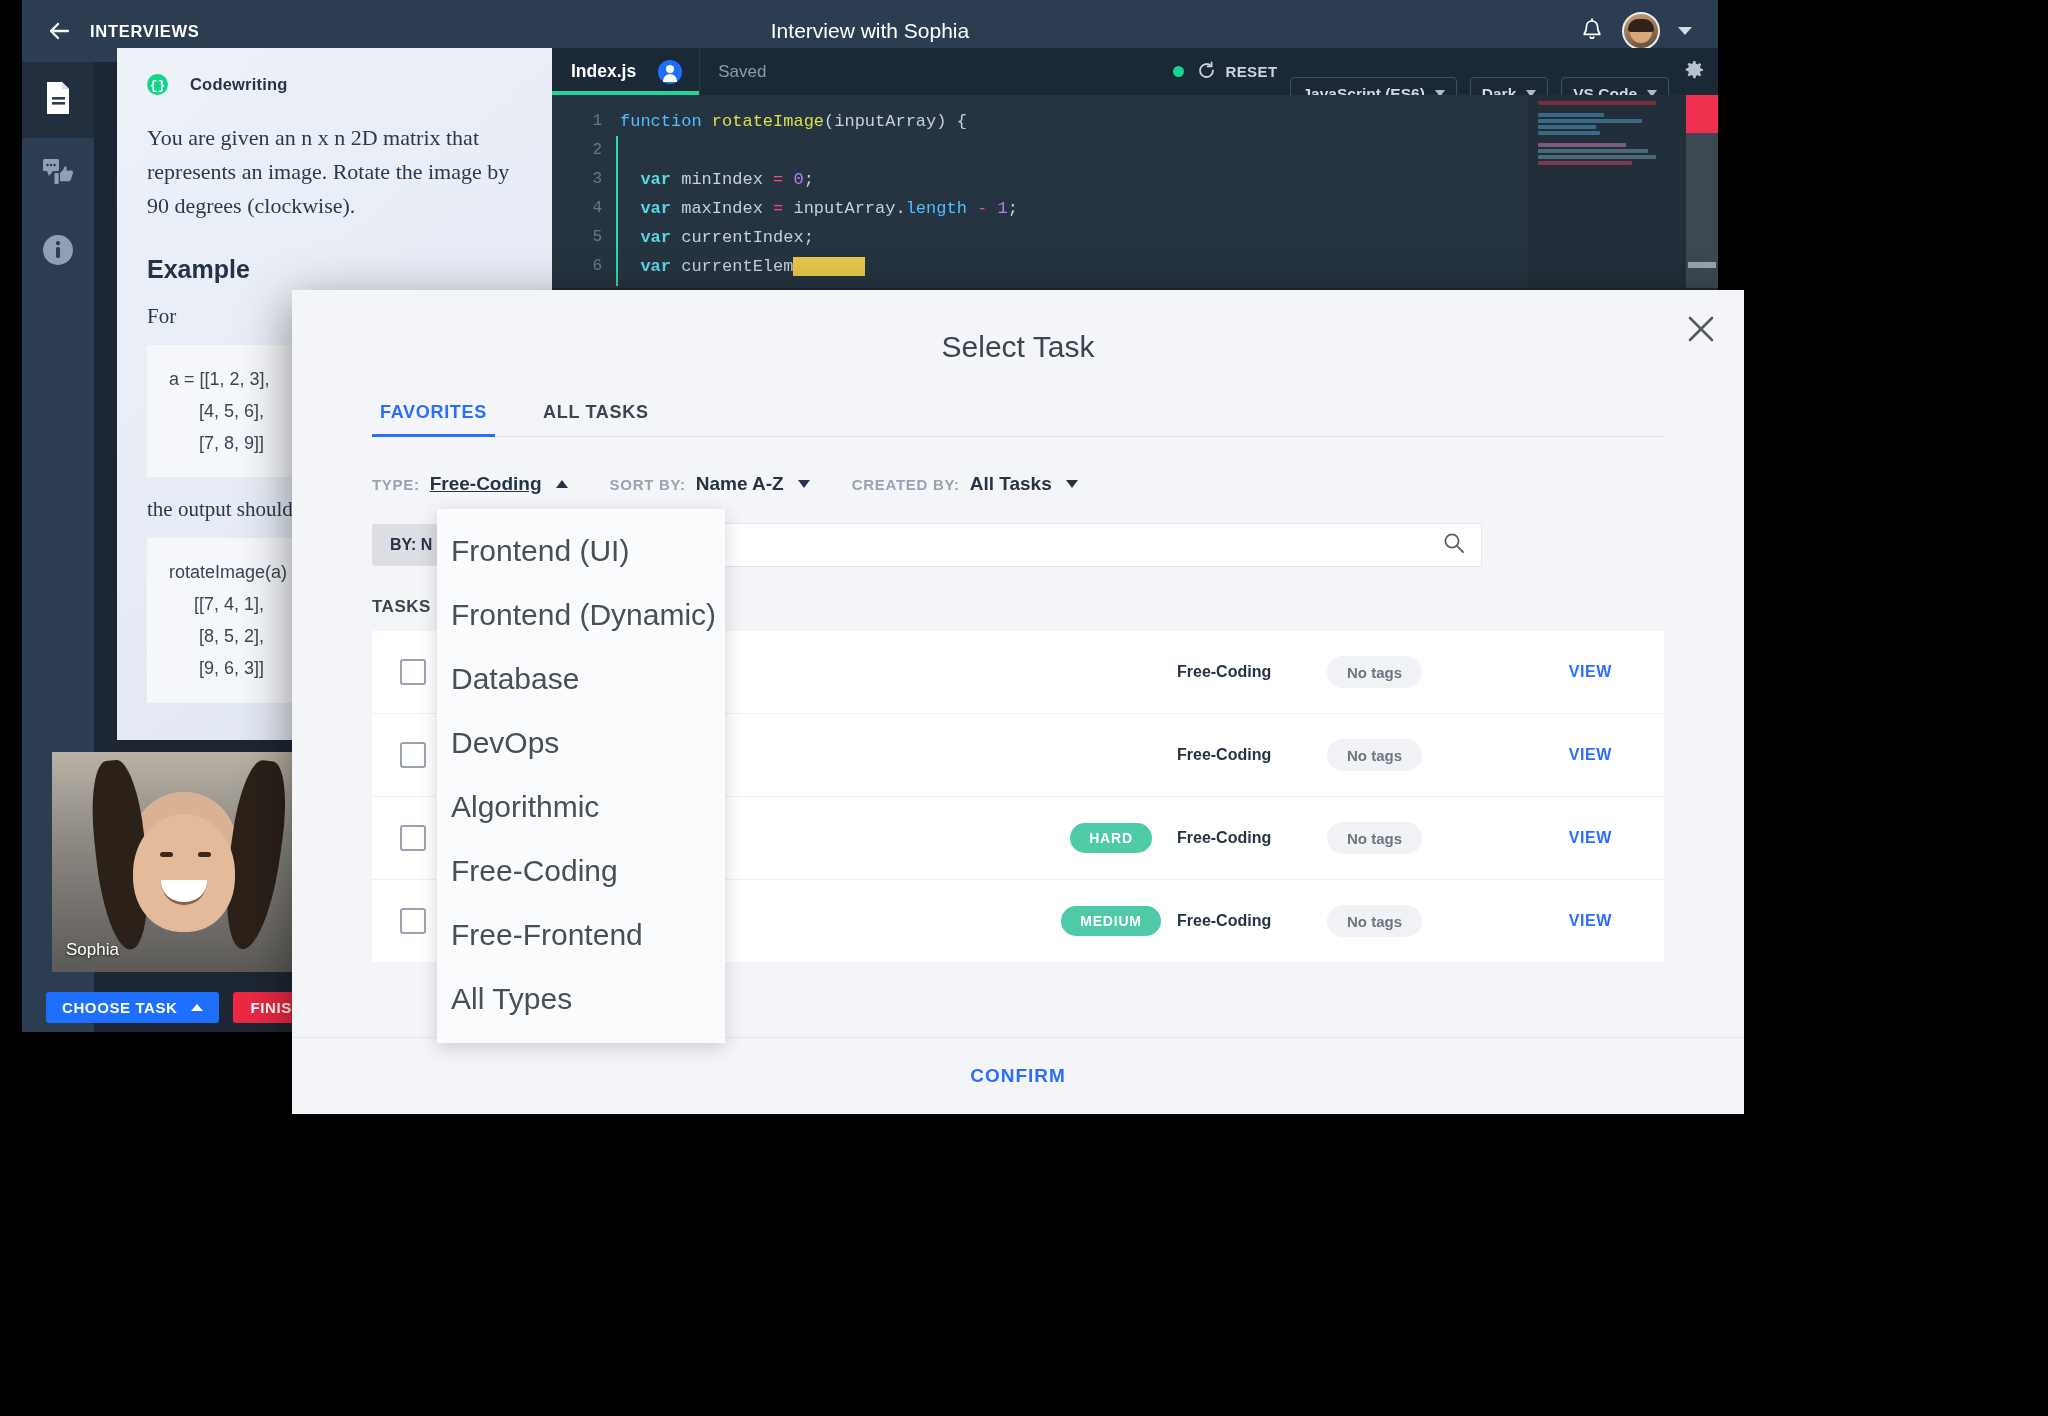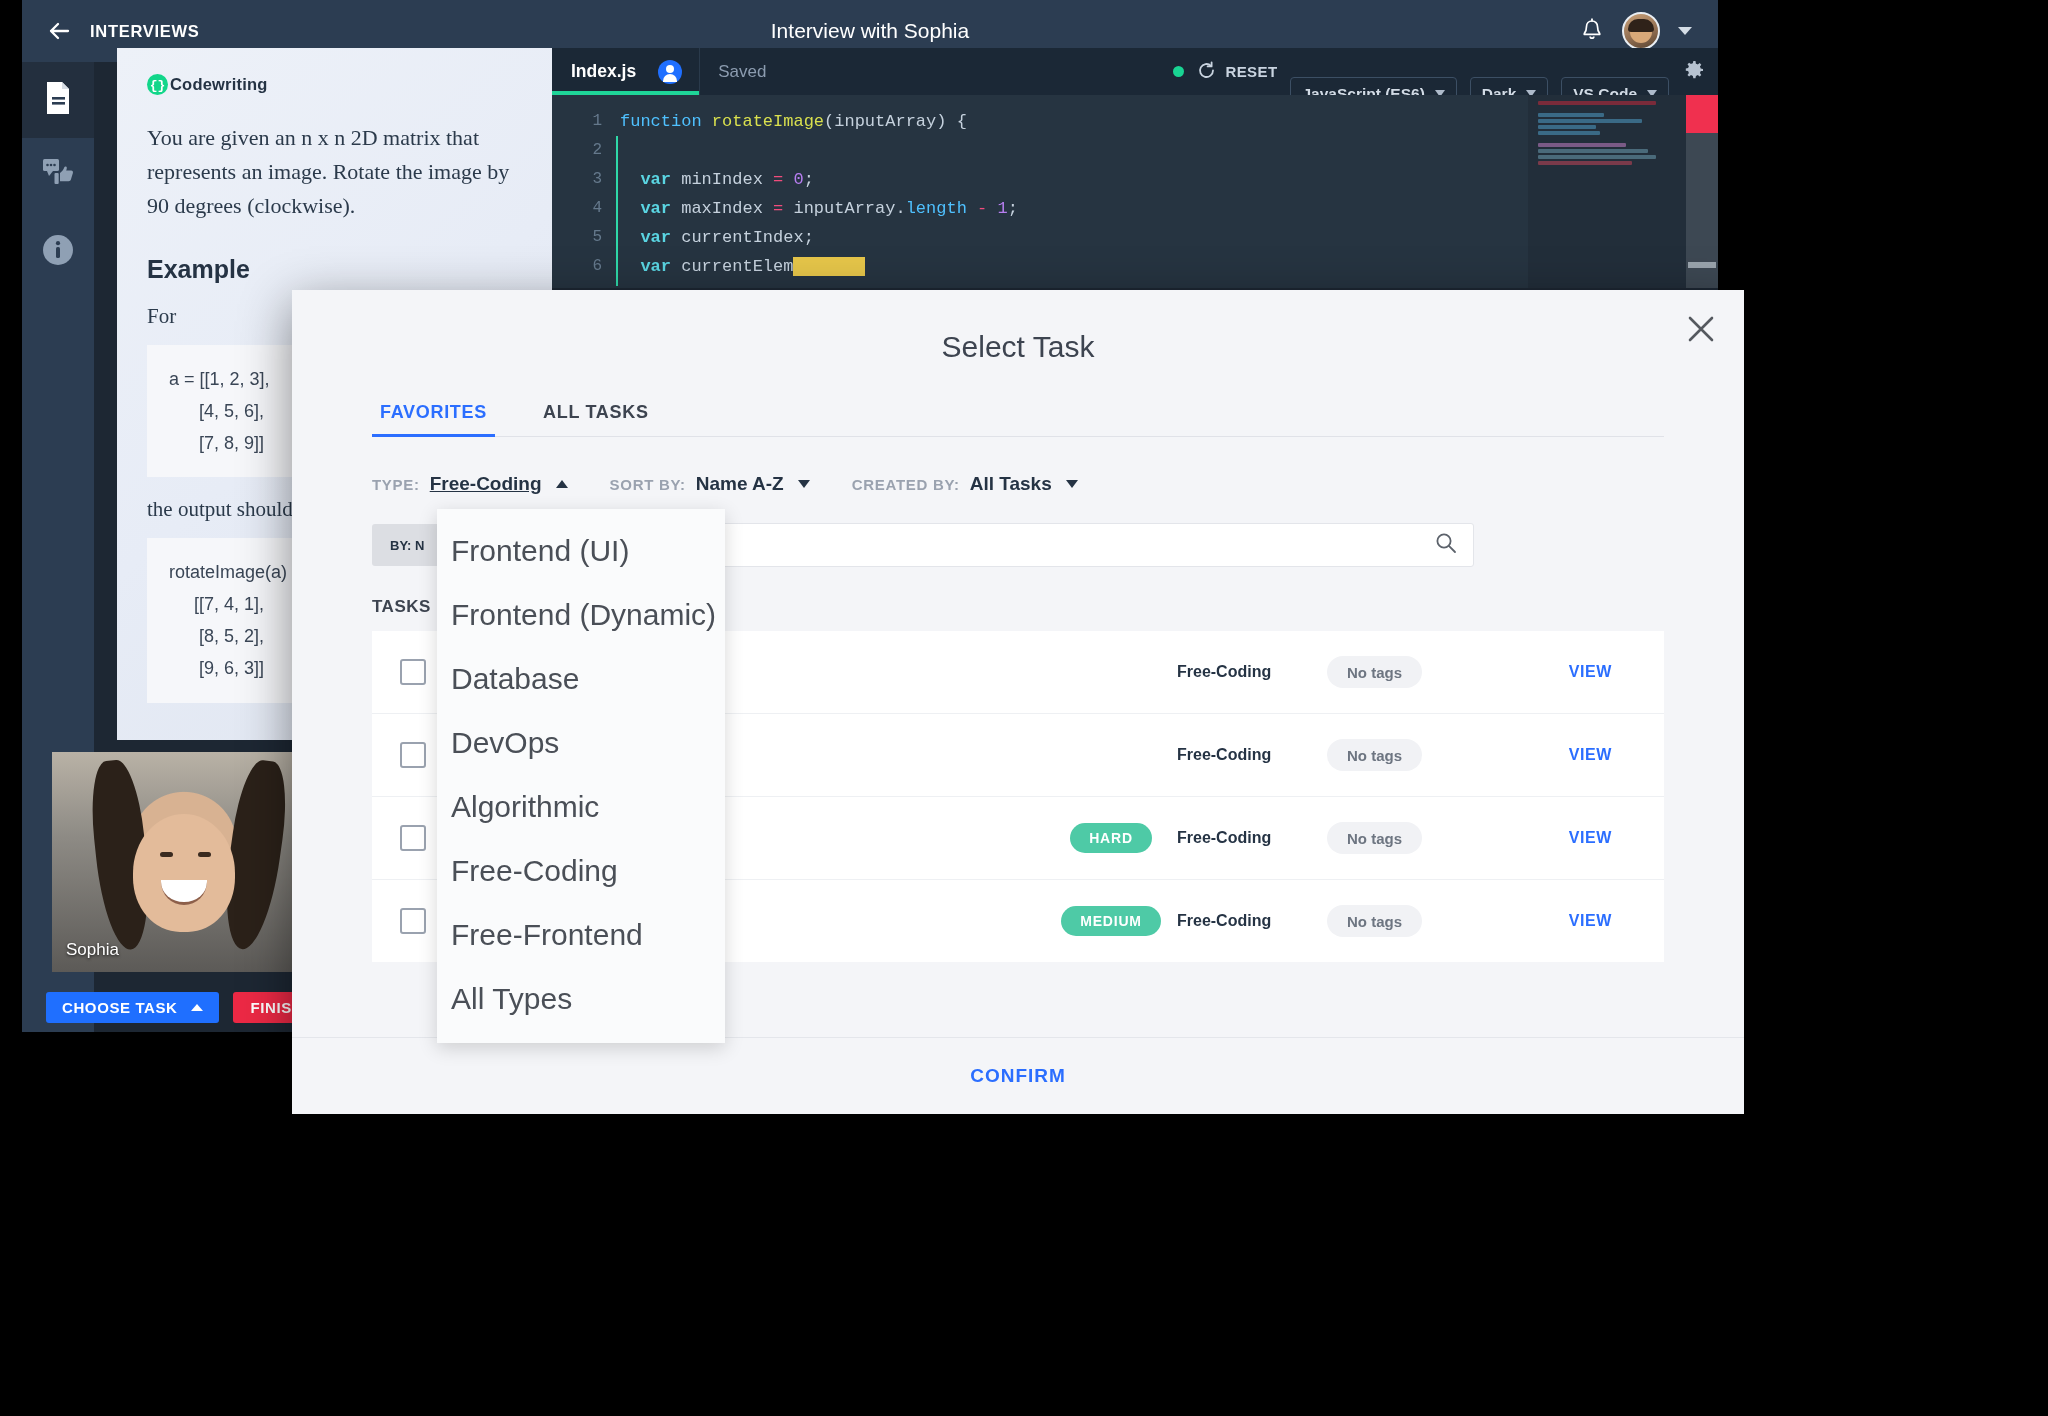--- a/index.html
+++ b/index.html
@@ -131,21 +131,21 @@
   .desc-panel {
     position: absolute;
     left: 95px; top: 48px;
     width: 435px; height: 692px;
     background: linear-gradient(140deg,#edf1f8 0%, #e7ecf6 50%, #dfe5f0 100%);
     overflow: hidden;
   }
   .desc-head {
     display: flex;
     align-items: center;
-    gap: 2px;
+    gap: 22px;
     padding: 26px 0 0 30px;
   }
   .cw-icon {
     width: 21px; height: 21px;
     border-radius: 50%;
     background: #12d68a;
     position: relative;
     flex: none;
   }
   .cw-icon:before {
@@ -571,21 +571,21 @@
 
   .chip-row {
     margin: 24px 0 0 80px;
     display: flex;
     align-items: center;
     gap: 14px;
   }
   .chip {
     background: #dcdee3;
     color: #253344;
-    font-size: 13px;
+    font-size: 16px;
     font-weight: bold;
     border-radius: 3px;
     height: 42px;
     display: flex;
     align-items: center;
     padding: 0 18px;
     cursor: pointer;
   }
   .search-box {
     flex: 1;

